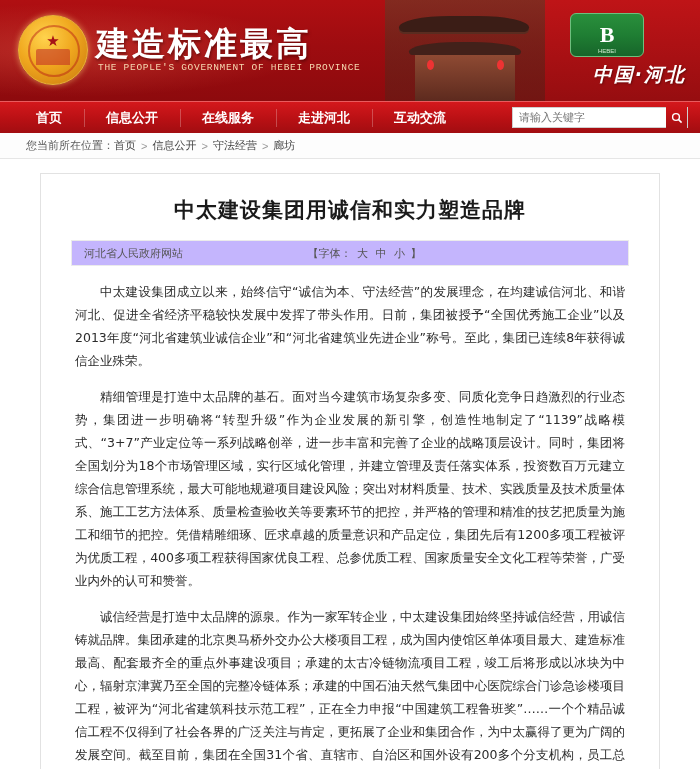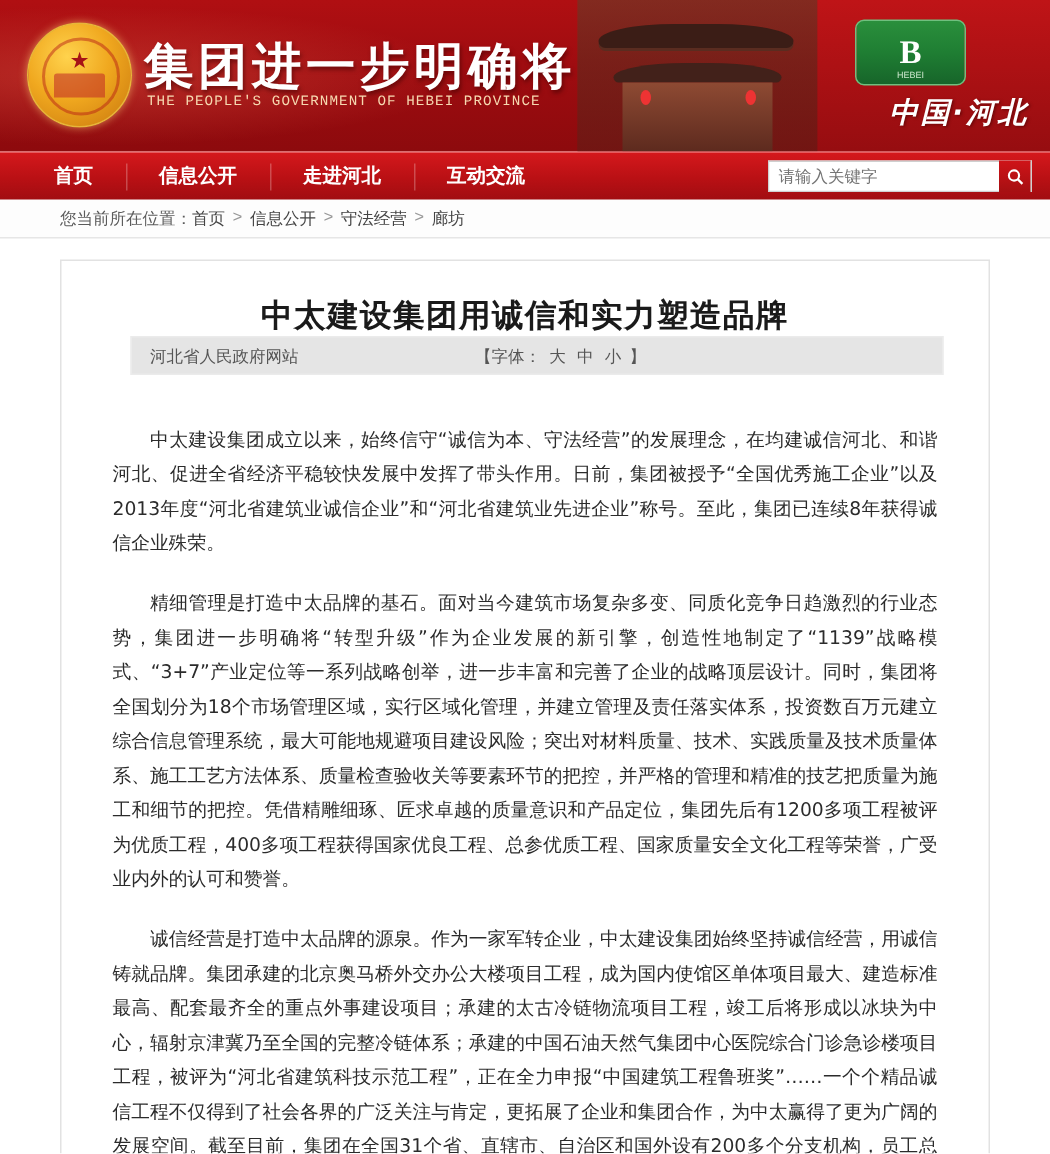--- a/index.html
+++ b/index.html
@@ -150,84 +150,84 @@
     cursor: pointer;
   }
   .search-btn svg { display:block; }
 
   
   .crumb-bar {
     width: 700px; height: 26px;
     background: #fdfdfd;
     border-bottom: 1px solid #e6e6e6;
     display: flex; align-items: center;
-    padding-left: 40px;
+    padding-left: 26px;
     font-size: 11px; color: #5b5b5b;
-    font-family: Liberation Mono, monospace;
+    font-family: Liberation Sans, sans-serif;
   }
   .crumb-bar .sep { margin: 0 5px; color: #999; }
   .crumb-link { color: #444; cursor: pointer; }
 
   
   .content {
     width: 620px; margin: 14px auto 0;
     background: #ffffff;
     border: 1px solid #e2e2e2;
     padding: 22px 30px 14px;
     position: relative;
     min-height: 520px;
   }
   .article-title {
     text-align: center;
     font-size: 21px; font-weight: bold;
     color: #1a1a1a;
     letter-spacing: 1px;
     font-family: "DejaVu Sans", "Liberation Sans", sans-serif;
+    margin-bottom: 16px;
   }
   .meta-bar {
-    background: #e5e5e5;
+    background: #c4b5fd;
     border: 1px solid #ebebeb;
     height: 26px;
     display: flex; align-items: center;
     font-size: 11px; color: #555;
     padding: 0 12px;
     font-family: "DejaVu Sans", "Liberation Sans", sans-serif;
-    margin-left: 16px;
   }
   .meta-source { width: 42%; }
   .meta-date { width: 32%; }
   .meta-font { flex: 1; }
   .meta-font span.sz { cursor: pointer; padding: 0 2px; }
 
   .article-body { padding: 14px 4px 0; }
   .article-body p {
     font-size: 12.5px;
     line-height: 23px;
     color: #2b2b2b;
     text-indent: 2em;
-    margin: 17px 0 13px 0;
+    margin: 0 0 13px 0;
     text-align: justify;
     font-family: "DejaVu Sans", "Liberation Sans", sans-serif;
   }
 </style>
 </head>
 <body>
 
 <div class="page">
 
   <div class="banner">
     <div class="banner-left-glow"></div>
 
     <div class="emblem">
       <div class="ring"></div>
       <div class="star">★</div>
       <div class="gate"></div>
     </div>
 
-    <div class="gov-title">集团进一步明确将</div>
+    <div class="gov-title">建造标准最高</div>
     <div class="gov-title-en">THE PEOPLE'S GOVERNMENT OF HEBEI PROVINCE</div>
 
     <div class="banner-photo">
       <div class="roof1"></div>
       <div class="roof2"></div>
       <div class="body"></div>
       <div class="lantern" style="left:42px;"></div>
       <div class="lantern" style="left:112px;"></div>
     </div>
 
@@ -236,20 +236,21 @@
         <div class="b">B</div>
         <div class="sub">HEBEI</div>
       </div>
       <div class="cn-hb">中国·河北</div>
     </div>
   </div>
 
   <div class="navbar">
     <div class="nav-item">首页</div>
     <div class="nav-item">信息公开</div>
+    <div class="nav-item">在线服务</div>
     <div class="nav-item">走进河北</div>
     <div class="nav-item">互动交流</div>
 
     <div class="search-wrap">
       <input type="text" placeholder="请输入关键字" style="">
       <div class="search-btn">
         <svg width="12" height="12" viewBox="0 0 12 12">
           <circle cx="5" cy="5" r="3.4" fill="none" stroke="#ffffff" stroke-width="1.4"></circle>
           <line x1="7.6" y1="7.6" x2="10.6" y2="10.6" stroke="#ffffff" stroke-width="1.5"></line>
         </svg>

